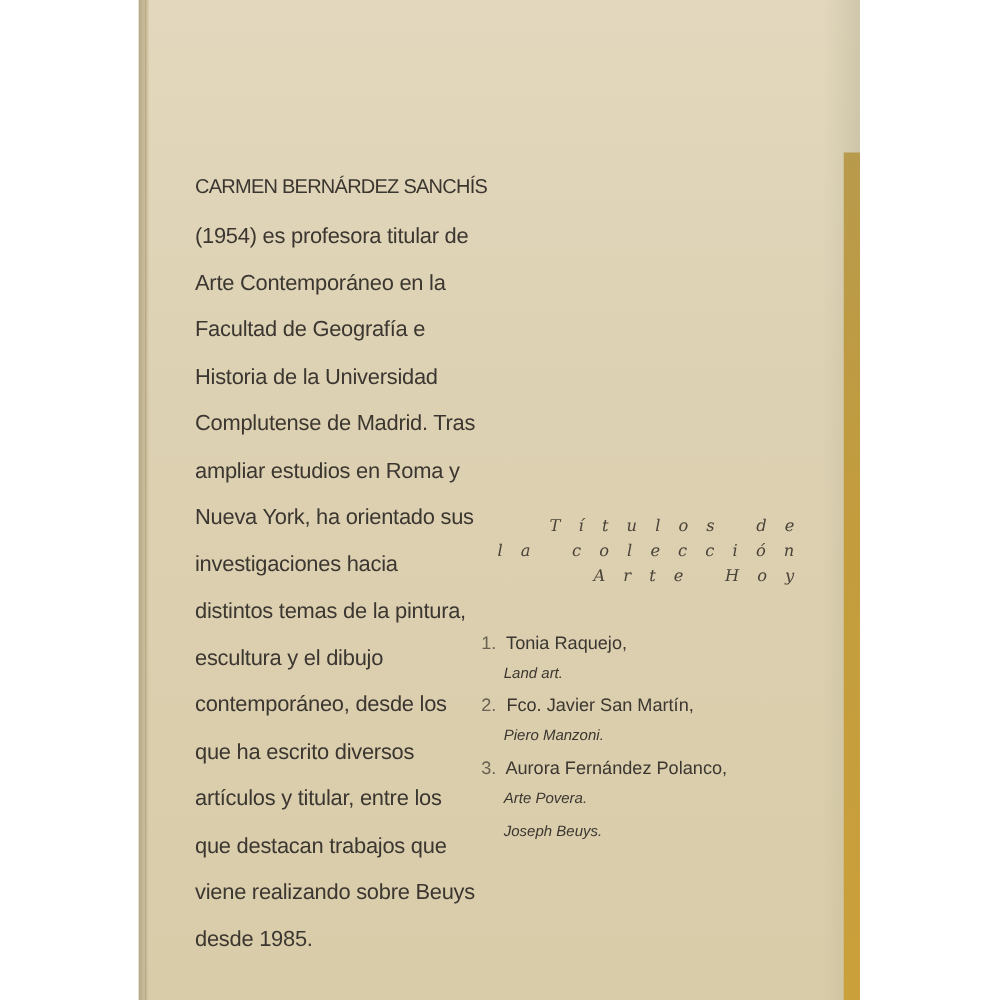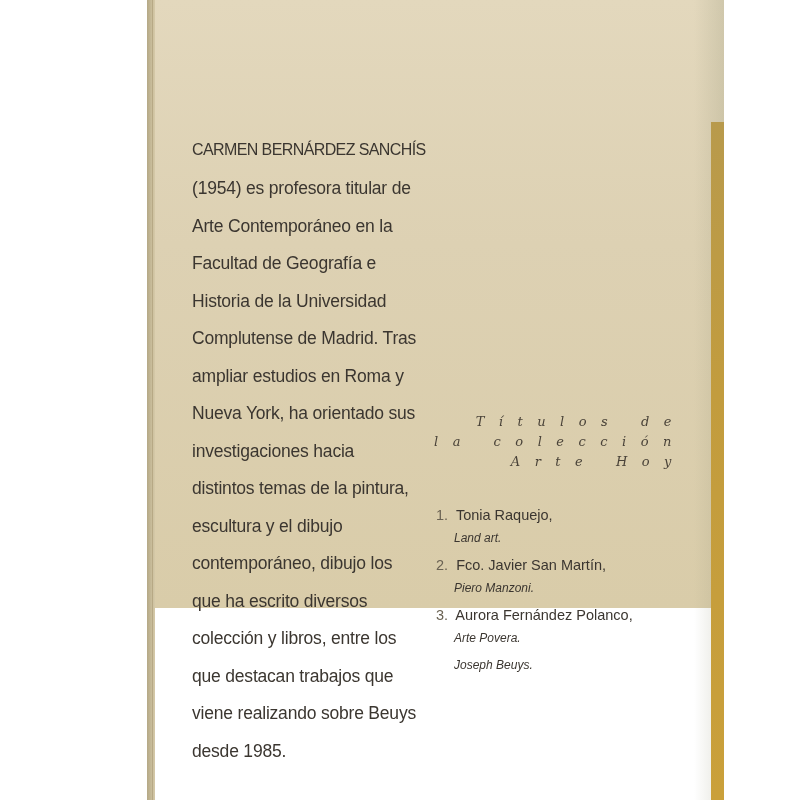--- a/index.html
+++ b/index.html
@@ -1,23 +1,22 @@
 <!DOCTYPE html>
 <html><head>
   <meta charset="utf-8">
   <style>
     html, body { margin: 0; padding: 0; }
     body {
       width: 800px; height: 800px; background: #ffffff;
       position: relative; overflow: hidden;
     }
     .page {
-      position: absolute; left: 111px; top: 0; width: 577px; height: 608px;
+      position: absolute; left: 111px; top: 0; width: 577px; height: 800px;
       background: linear-gradient(180deg, #e3d8bd 0%, #ddd1b3 40%, #d9cca9 100%);
-      margin-left: 36px;
     }
     .fold {
       position: absolute; left: 0; top: 0; width: 8px; height: 800px;
       background: linear-gradient(90deg, #b4a886 0%, #c9bd9b 60%, #d5c9a8 100%);
     }
     .fold-line {
       position: absolute; left: 5px; top: 0; width: 1px; height: 800px;
       background: #a89a74; opacity: .6;
     }
     .edge-shade {
@@ -40,21 +39,21 @@
     .bio-line {
       font-size: 17.5px; height: 37.5px; line-height: 24px; white-space: nowrap;
       letter-spacing: -0.2px;
     }
     .collection-title { left: 287px; top: 412px; }
     .ct-line {
       font-family: "DejaVu Serif", serif; font-size: 13px;
       letter-spacing: 14.5px; line-height: 20px; color: #4a4339;
       white-space: nowrap; font-style: italic; text-align: right;
     }
-    .titles-list { left: 289px; top: 506px; }
+    .titles-list { left: 274px; top: 506px; }
     .title-author {
       font-size: 14.5px; height: 23px; line-height: 18px; white-space: nowrap;
     }
     .title-num { color: #6a6253; margin-right: 4px; }
     .title-work {
       font-size: 12px; height: 27px; line-height: 18px; font-style: italic;
       padding-left: 18px; white-space: nowrap;
     }
   </style>
 </head>
@@ -72,23 +71,23 @@
     <div class="bio-line">(1954) es profesora titular de</div>
     <div class="bio-line">Arte Contemporáneo en la</div>
     <div class="bio-line">Facultad de Geografía e</div>
     <div class="bio-line">Historia de la Universidad</div>
     <div class="bio-line">Complutense de Madrid. Tras</div>
     <div class="bio-line">ampliar estudios en Roma y</div>
     <div class="bio-line">Nueva York, ha orientado sus</div>
     <div class="bio-line">investigaciones hacia</div>
     <div class="bio-line">distintos temas de la pintura,</div>
     <div class="bio-line">escultura y el dibujo</div>
-    <div class="bio-line">contemporáneo, dibujo los</div>
+    <div class="bio-line">contemporáneo, desde los</div>
     <div class="bio-line">que ha escrito diversos</div>
-    <div class="bio-line">colección y libros, entre los</div>
+    <div class="bio-line">artículos y titular, entre los</div>
     <div class="bio-line">que destacan trabajos que</div>
     <div class="bio-line">viene realizando sobre Beuys</div>
     <div class="bio-line">desde 1985.</div>
   </div>
 
   <div class="text collection-title">
     <div class="ct-line">Títulos de</div>
     <div class="ct-line">la colección</div>
     <div class="ct-line">Arte Hoy</div>
   </div>

